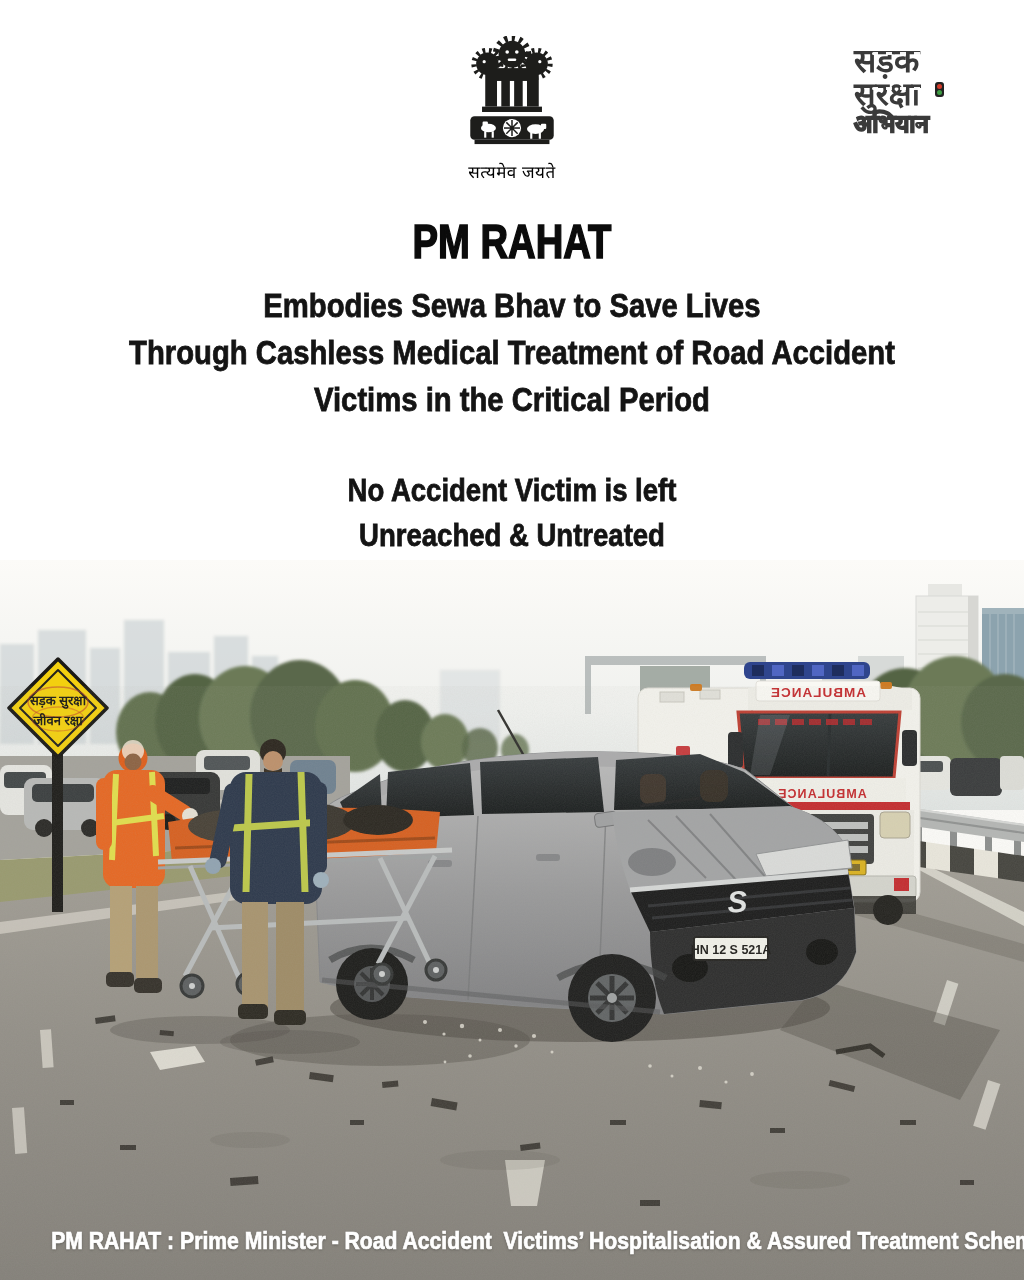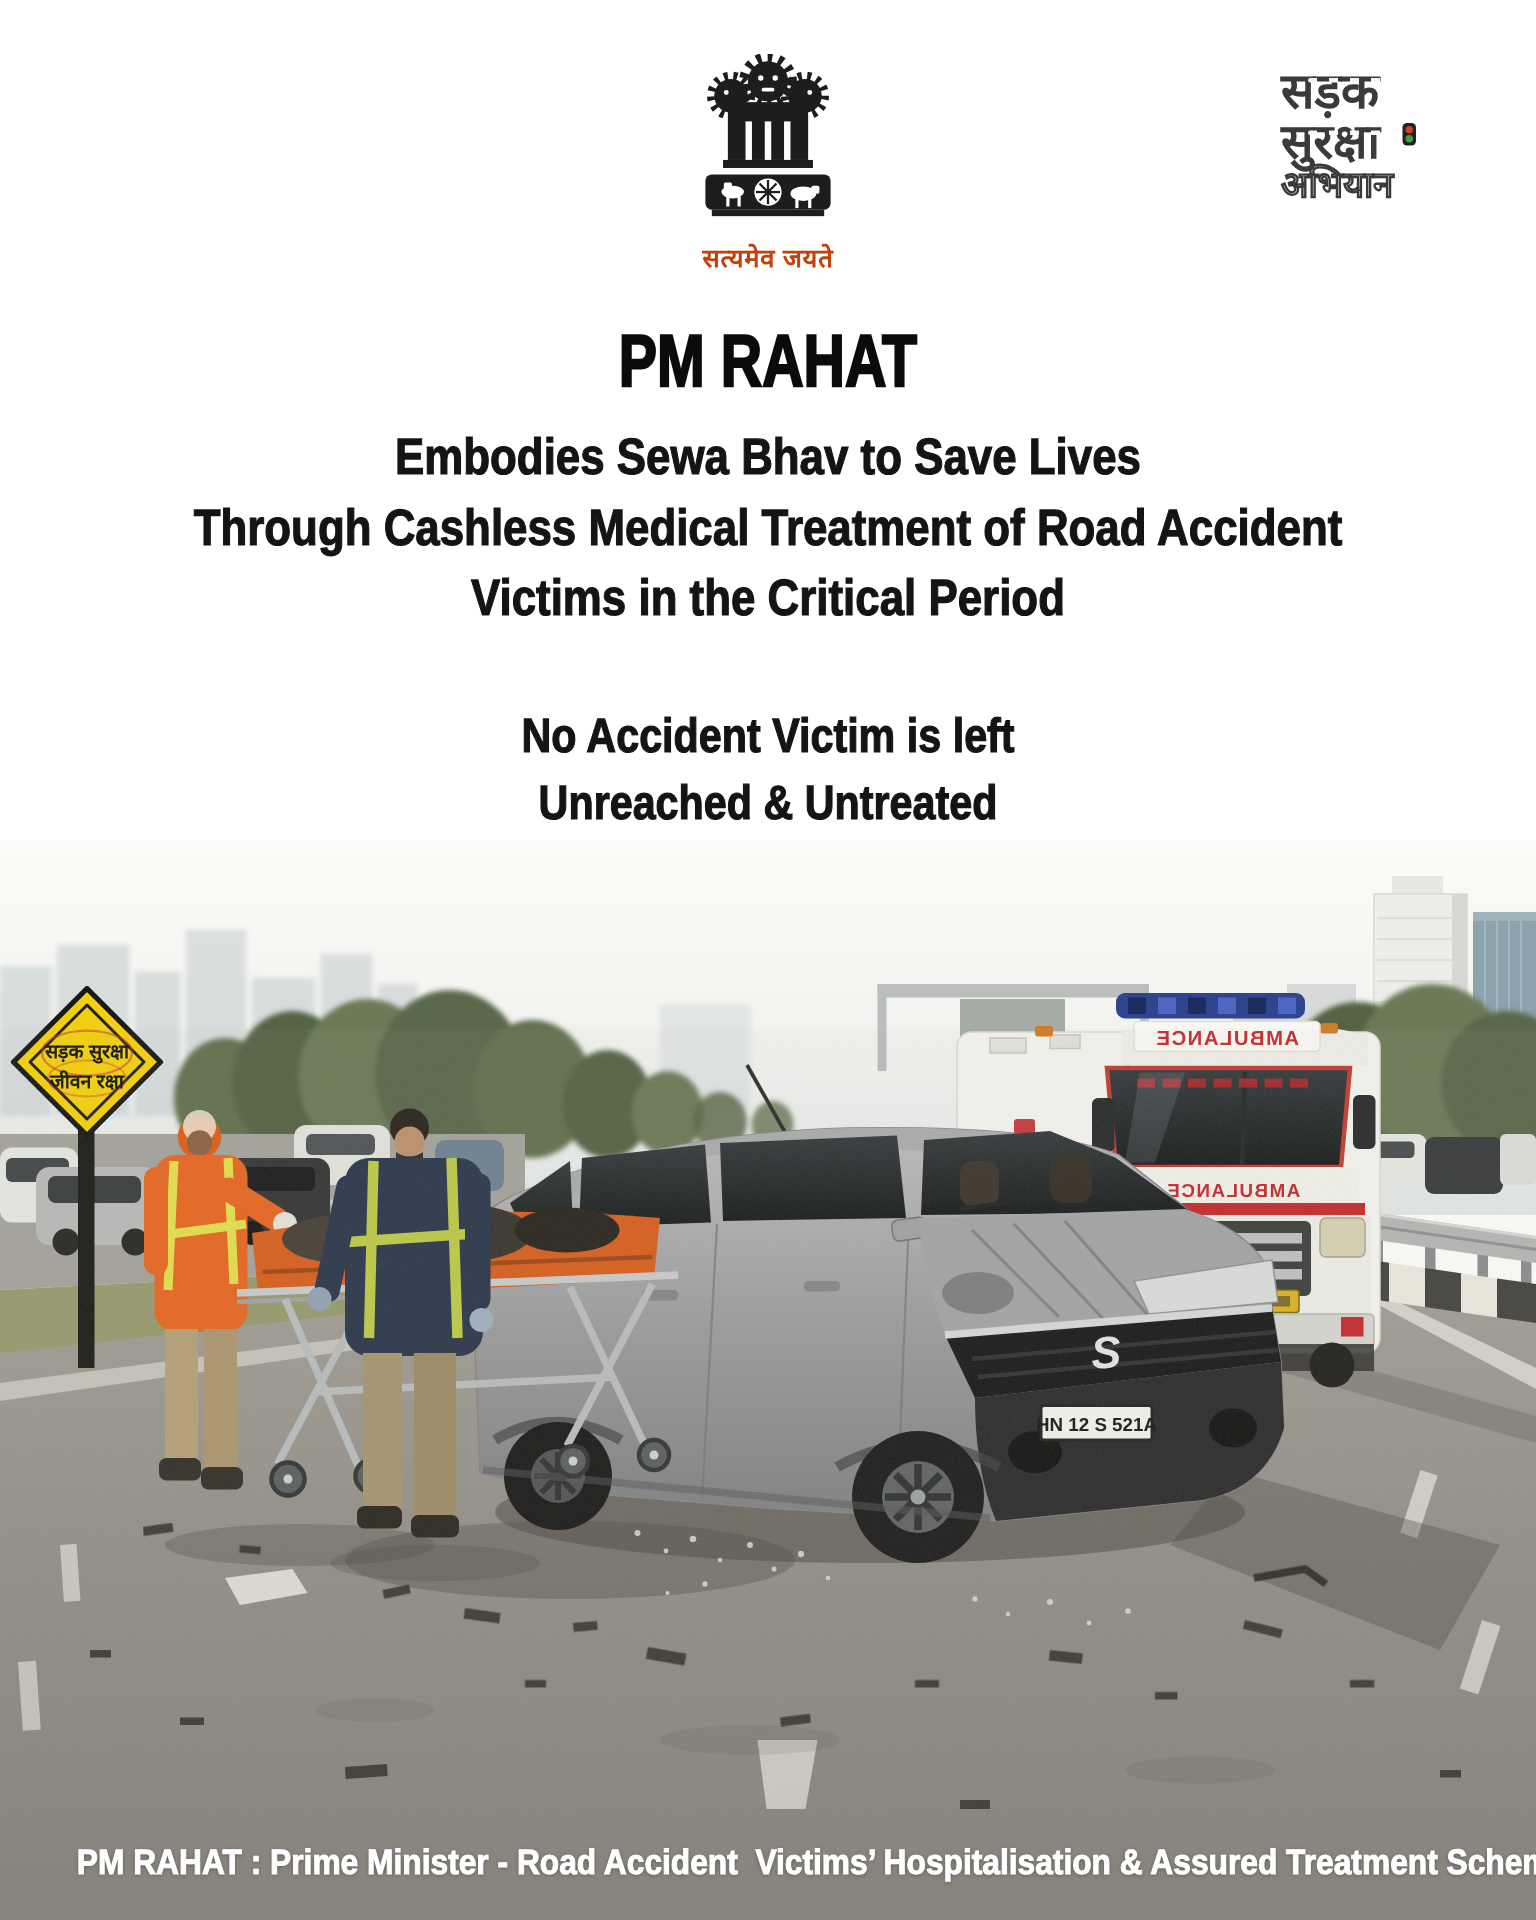--- a/index.html
+++ b/index.html
@@ -1,26 +1,26 @@
 <!DOCTYPE html>
 <html><head>
 <meta charset="utf-8">
 <style>
   html,body{margin:0;padding:0;background:#e9e9e9;}
   .page{position:relative;width:1024px;height:1280px;background:#ffffff;overflow:hidden;
         font-family:"Liberation Sans",sans-serif;margin:0 auto;}
   .abs{position:absolute;}
   
   .emblem-wrap{left:452px;top:36px;width:120px;text-align:center;}
-  .emblem-motto{left:412px;top:160px;width:200px;text-align:center;font-size:17px;font-weight:bold;
-                color:#c2410c;letter-spacing:.5px;}
+  .emblem-motto{left:412px;top:160px;width:200px;text-align:center;font-size:17px;font-weight:normal;
+                color:#000000;letter-spacing:.5px;}
   .campaign-logo{left:854px;top:44px;width:132px;text-align:left;color:#3a3a3a;line-height:1.04;}
   .logo-l1{font-size:33px;font-weight:bold;position:relative;}
   .logo-l2{font-size:32px;font-weight:bold;position:relative;}
-  .logo-l3{font-size:24px;font-weight:normal;color:#ffffff;-webkit-text-stroke:1.6px #3a3a3a;}
+  .logo-l3{font-size:24px;font-weight:bold;color:#ffffff;-webkit-text-stroke:1.6px #3a3a3a;}
   .road-dash{position:absolute;height:3px;left:14%;width:72%;opacity:.95;border-radius:2px;
      background:repeating-linear-gradient(90deg,#ffffff 0 6px,rgba(255,255,255,0) 6px 14px);}
   .dash1{top:8px;} .dash2{top:9px;}
   .traffic-light{position:absolute;left:61%;top:4px;width:9px;height:15px;background:#222;border-radius:3px;}
   .traffic-light i{position:absolute;left:2px;width:5px;height:5px;border-radius:50%;display:block;}
   .tl-red{top:2px;background:#d33b2b;} .tl-green{top:8px;background:#3f9d44;}
   
   .title{left:0;top:213px;width:1024px;text-align:center;font-size:49px;font-weight:bold;color:#0b0b0b;
          transform:scaleX(.78);-webkit-text-stroke:1.6px #0b0b0b;letter-spacing:0;}
   .subtitle{left:0;top:282px;width:1024px;text-align:center;font-size:34px;font-weight:bold;color:#141414;

